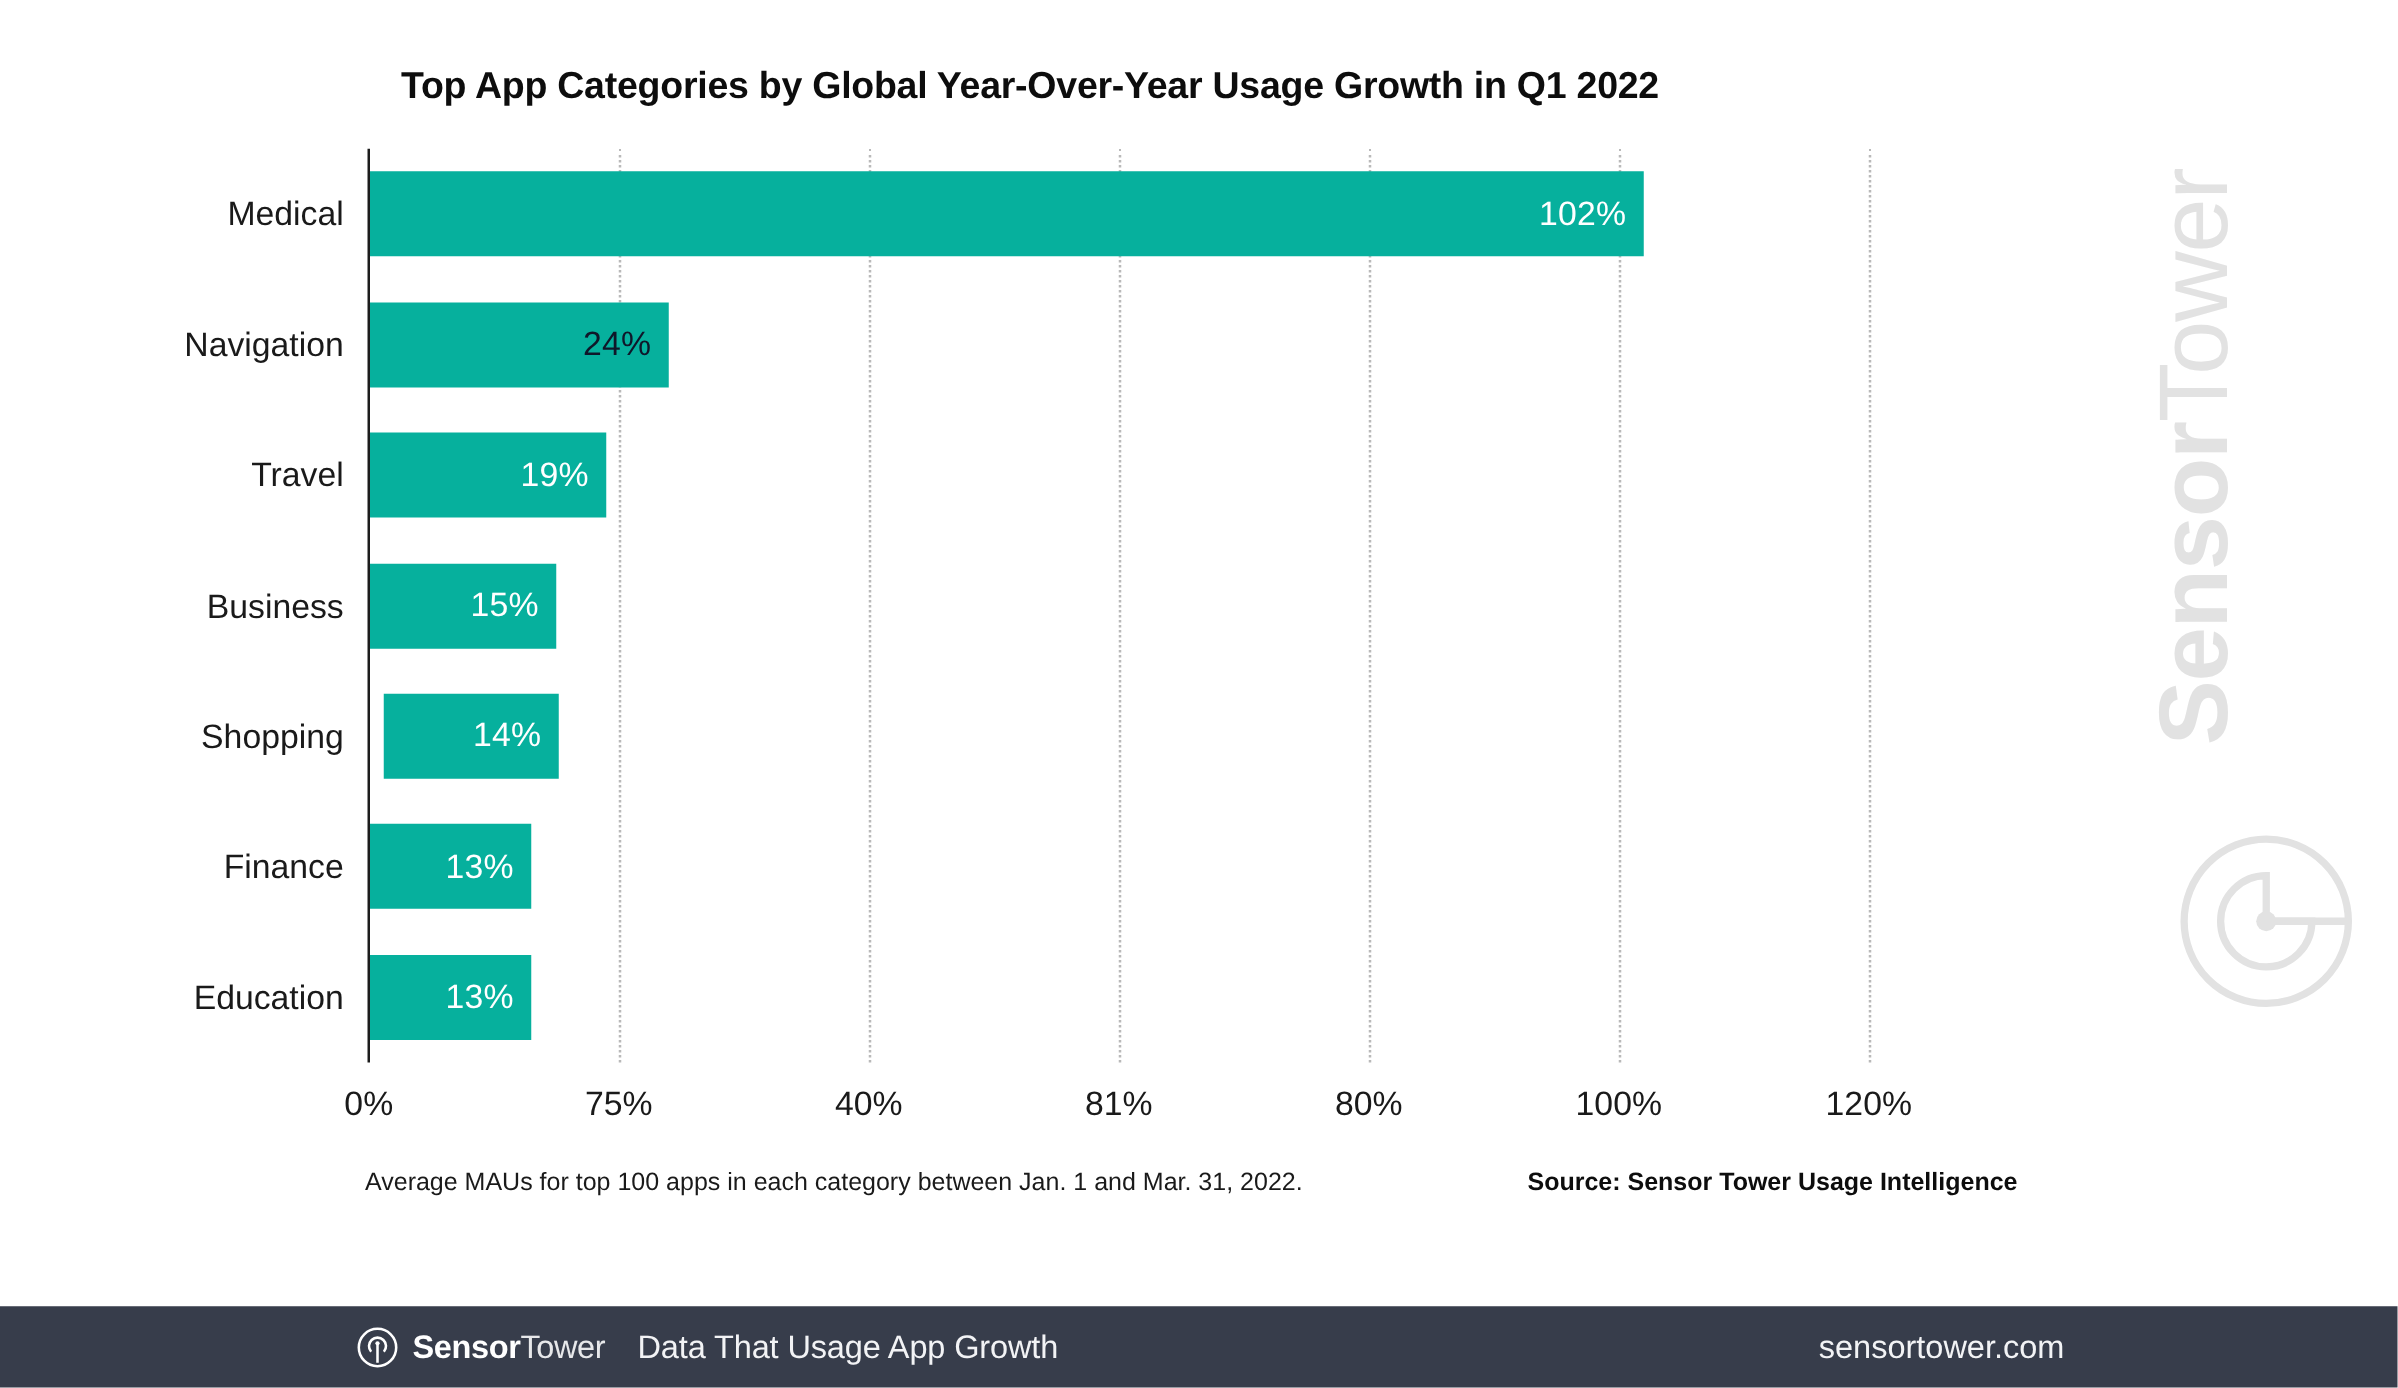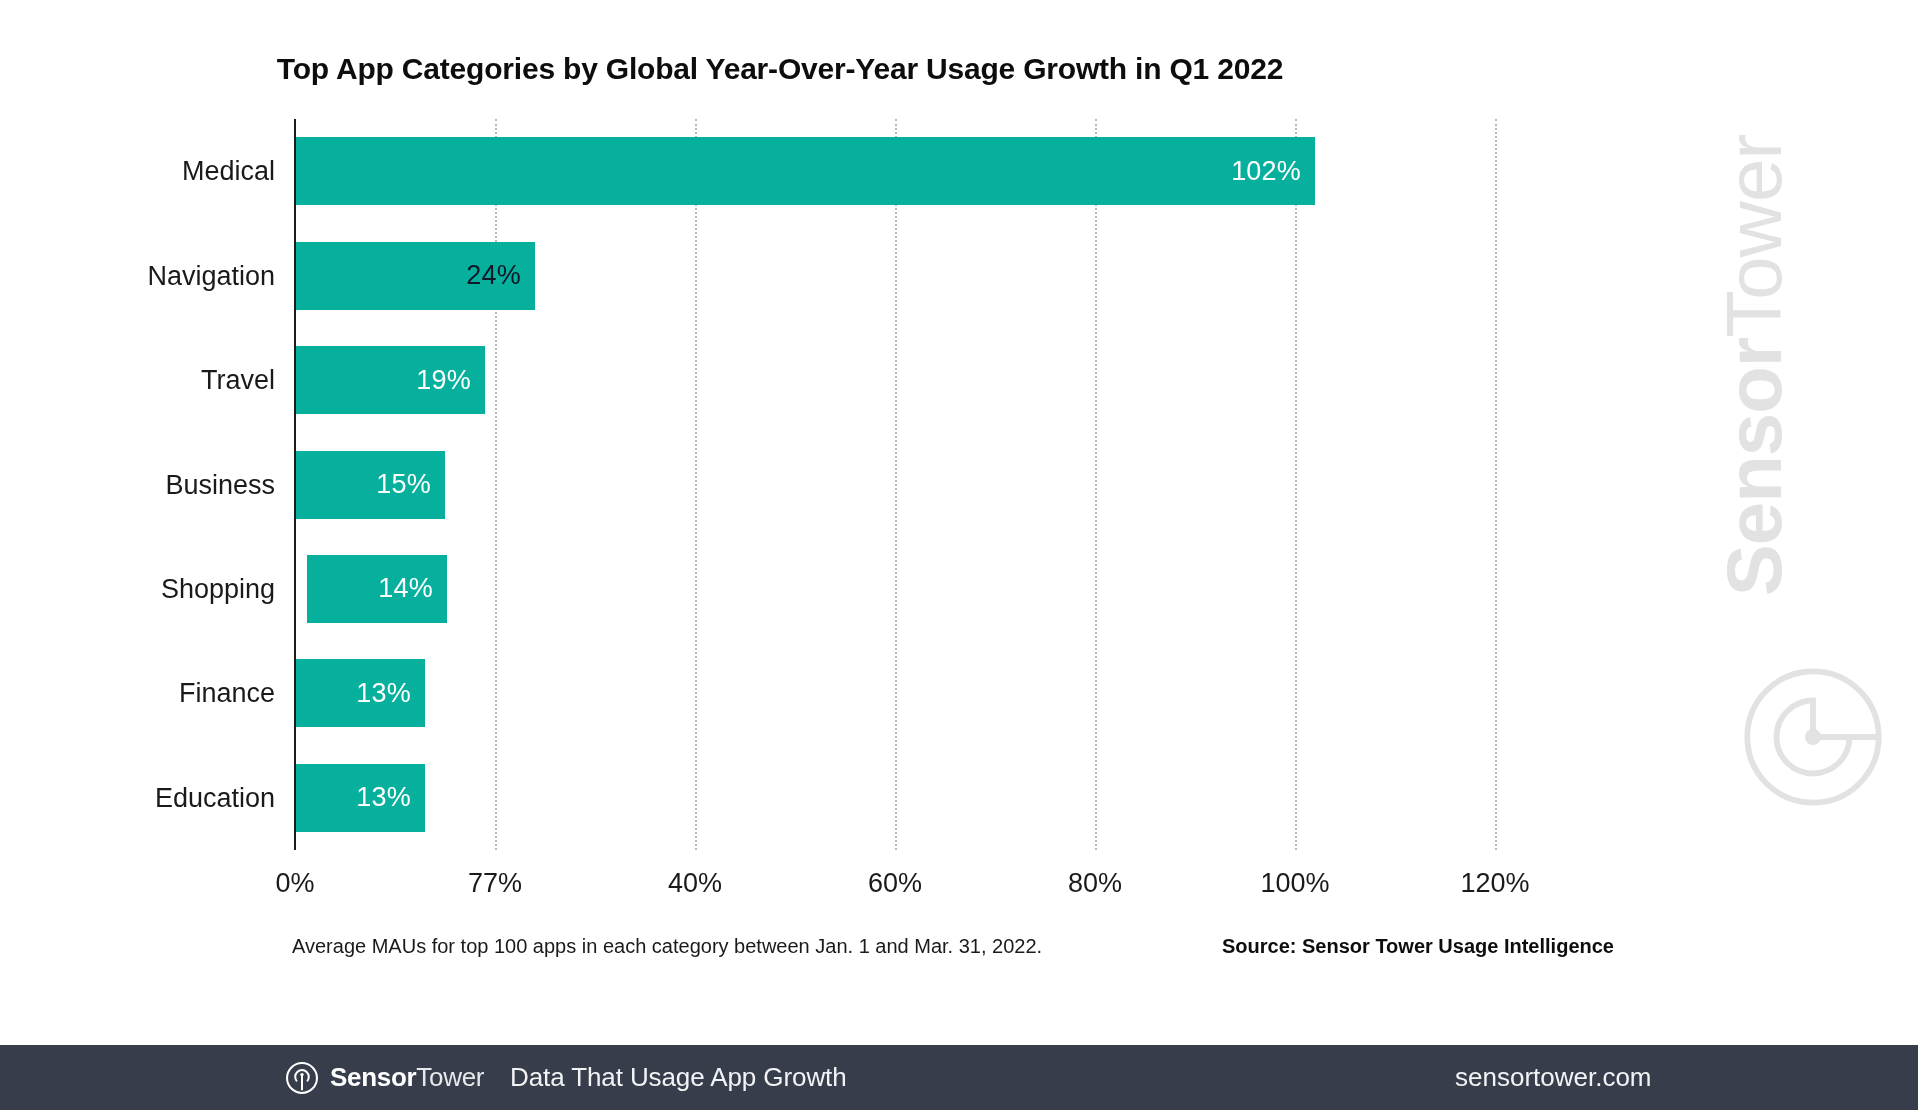--- a/index.html
+++ b/index.html
@@ -60,20 +60,21 @@
   #chart-title {
     position: absolute;
     left: 0;
     top: 52px;
     width: 1560px;
     text-align: center;
     font-size: 30px;
     font-weight: 700;
     color: #0d0d0d;
     letter-spacing: -0.2px;
+    padding-left: 44px;
   }
 
   
   #plot {
     position: absolute;
     left: 295px;
     top: 119px;
     width: 1300px;   
     height: 731px;
   }
@@ -268,23 +269,23 @@
       </div>
     </div>
     <div class="cat-label" style="top: 641.357px;">Finance</div>
     <div class="bar-row" style="top: 763.786px; height: 68px; left: 295px; width: 1300px;">
       <div class="bar" style="width: 130px; background: rgb(6, 176, 157);">
         <span class="bar-value" style="color: rgb(255, 255, 255);">13%</span>
       </div>
     </div>
     <div class="cat-label" style="top: 745.786px;">Education</div>
     <div class="tick-label" style="left: 295px;">0%</div>
-    <div class="tick-label" style="left: 495px;">77%</div>
+    <div class="tick-label" style="left: 495px;">75%</div>
     <div class="tick-label" style="left: 695px;">40%</div>
-    <div class="tick-label" style="left: 895px;">60%</div>
+    <div class="tick-label" style="left: 895px;">81%</div>
     <div class="tick-label" style="left: 1095px;">80%</div>
     <div class="tick-label" style="left: 1295px;">100%</div>
     <div class="tick-label" style="left: 1495px;">120%</div>
     <div id="footnote">Average MAUs for top 100 apps in each category between Jan. 1 and Mar. 31, 2022.</div>
     <div id="source-note">Source: Sensor Tower Usage Intelligence</div>
   </div>
 
 <div id="footer">
   <div id="footer-logo">
     <svg class="mark" viewBox="0 0 100 100">

